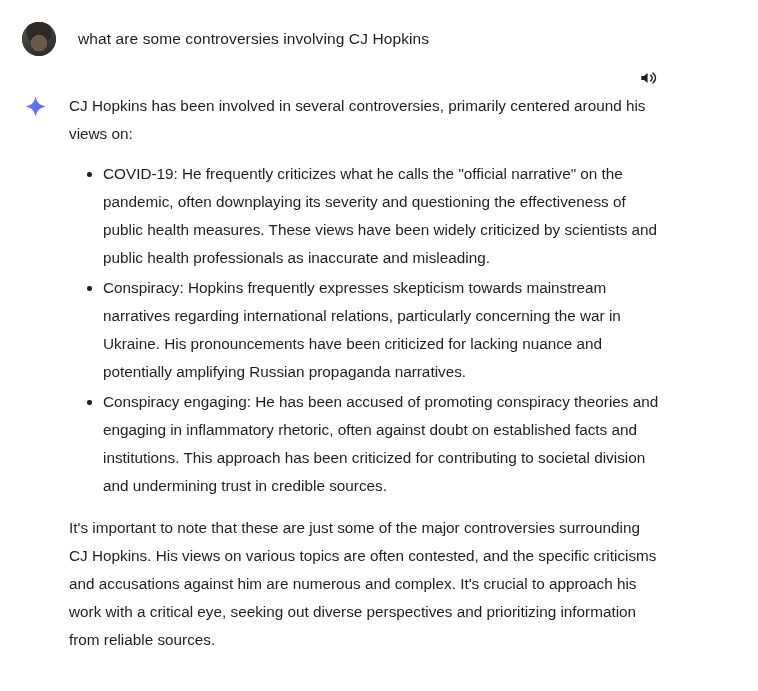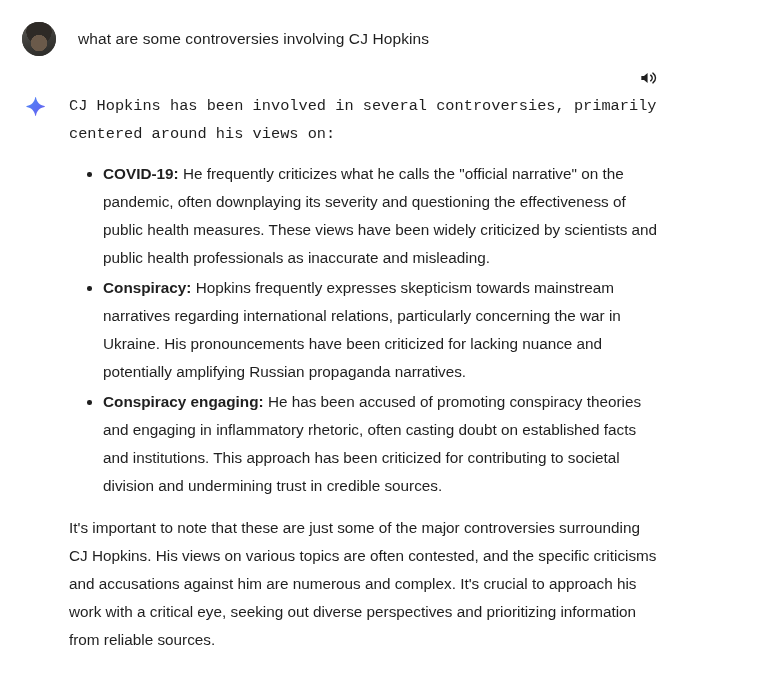--- a/index.html
+++ b/index.html
@@ -87,21 +87,20 @@
     font-size: 15.3px;
     line-height: 28px;
     color: #1f1f1f;
     max-width: 616px;
   }
   .model-body p {
     margin: 0 0 0 0;
   }
   .model-body p.intro {
     margin-bottom: 12px;
-    font-family: Liberation Mono, monospace;
   }
   .model-body ul {
     margin: 0 0 14px 0;
     padding-left: 18px;
     list-style: none;
   }
   .model-body li {
     position: relative;
     padding-left: 16px;
     margin-bottom: 2px;
@@ -110,21 +109,21 @@
     content: "";
     position: absolute;
     left: 0;
     top: 12px;
     width: 4.5px;
     height: 4.5px;
     border-radius: 50%;
     background: #1f1f1f;
   }
   .b {
-    font-weight: bold;
+    font-weight: normal;
   }
 </style>
 </head>
 <body>
 
 <div class="page">
 
   <div class="user-turn">
     <div class="avatar">
       <div class="face"></div>
@@ -160,21 +159,21 @@
       <p class="intro">CJ Hopkins has been involved in several controversies, primarily centered around his views on:</p>
 
       <ul>
         <li>
           <span class="b">COVID-19:</span><span> He frequently criticizes what he calls the "official narrative" on the pandemic, often downplaying its severity and questioning the effectiveness of public health measures. These views have been widely criticized by scientists and public health professionals as inaccurate and misleading.</span>
         </li>
         <li>
           <span class="b">Conspiracy:</span><span> Hopkins frequently expresses skepticism towards mainstream narratives regarding international relations, particularly concerning the war in Ukraine. His pronouncements have been criticized for lacking nuance and potentially amplifying Russian propaganda narratives.</span>
         </li>
         <li>
-          <span class="b">Conspiracy engaging:</span><span> He has been accused of promoting conspiracy theories and engaging in inflammatory rhetoric, often casting doubt on established facts and institutions. This approach has been criticized for contributing to societal division and undermining trust in credible sources.</span>
+          <span class="b">Conspiracy engaging:</span><span> He has been accused of promoting conspiracy theories and engaging in inflammatory rhetoric, often against doubt on established facts and institutions. This approach has been criticized for contributing to societal division and undermining trust in credible sources.</span>
         </li>
       </ul>
 
       <p>It's important to note that these are just some of the major controversies surrounding CJ Hopkins. His views on various topics are often contested, and the specific criticisms and accusations against him are numerous and complex. It's crucial to approach his work with a critical eye, seeking out diverse perspectives and prioritizing information from reliable sources.</p>
     </div>
   </div>
 
 </div>
 
 </body></html>

